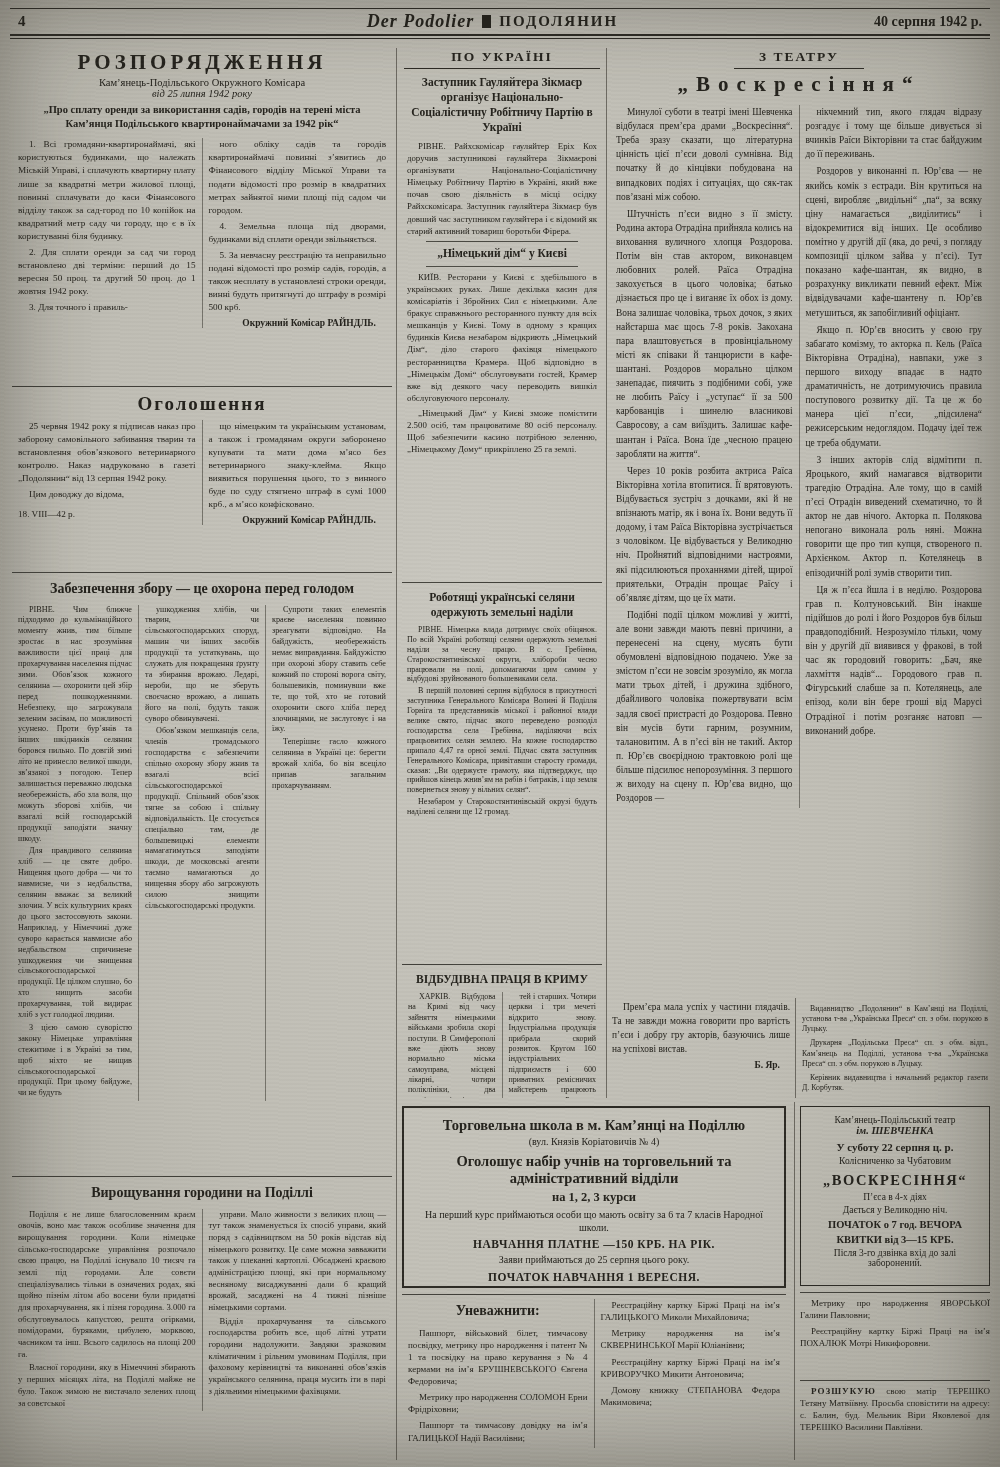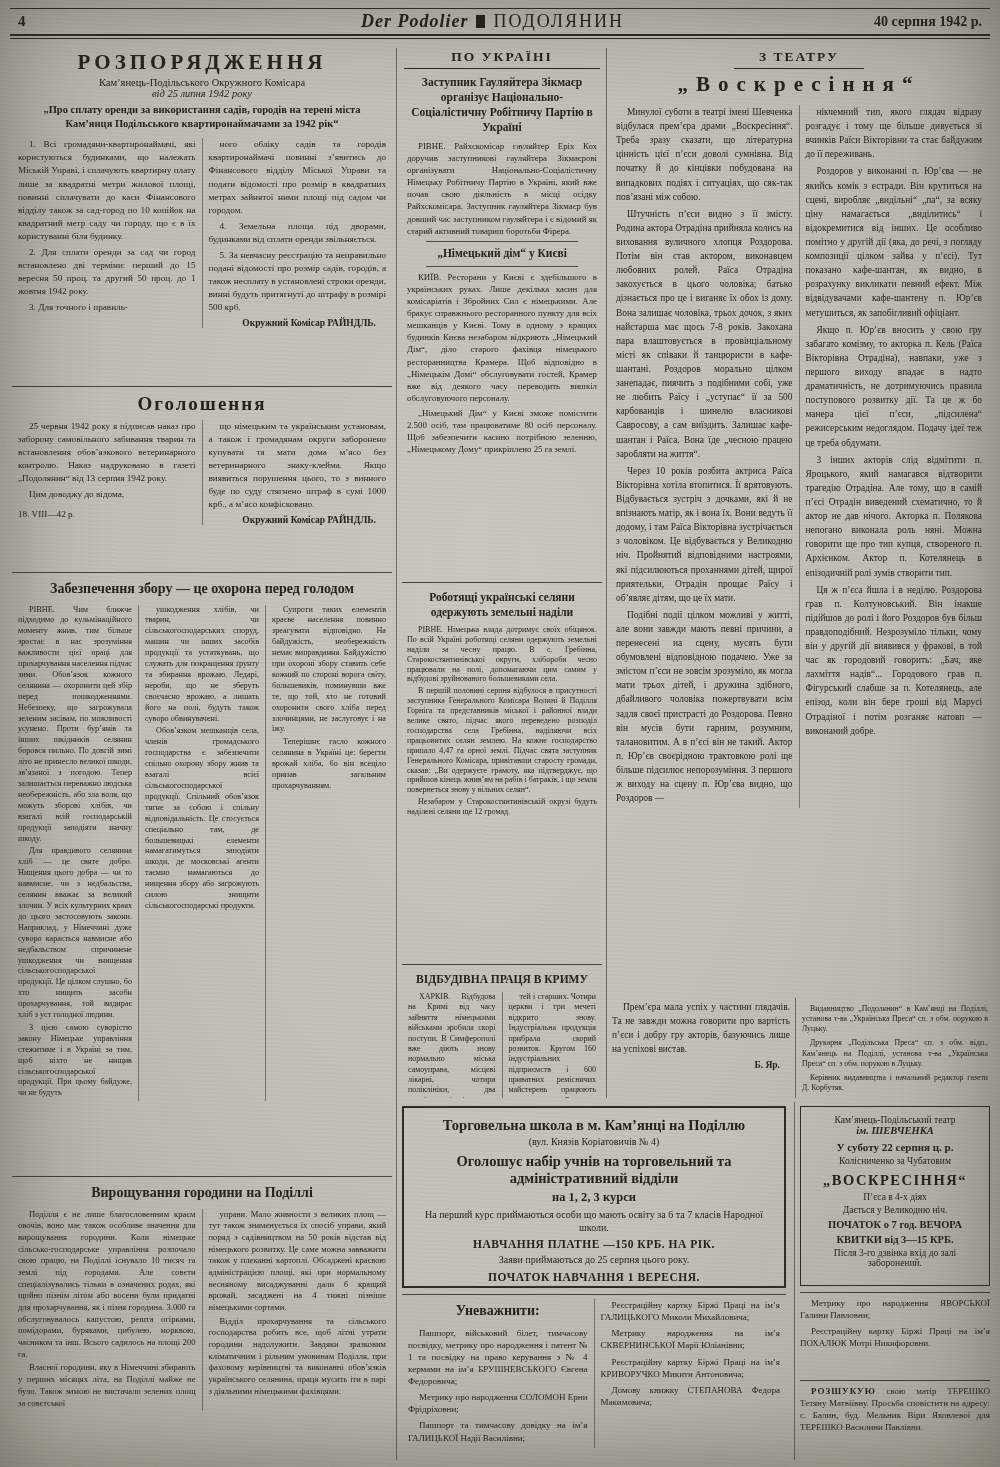--- a/index.html
+++ b/index.html
@@ -18,21 +18,21 @@
   }
 
   
   .hdr { position:absolute; left:10px; right:10px; top:8px; z-index:2; }
   .hdr-rule { border-top:1.5px solid #2c2a24; }
   .mast-row { display:flex; align-items:center; justify-content:space-between; padding:2px 8px; }
   .page-num { font-size:15px; font-weight:bold; width:120px; }
   .mast-center { display:flex; align-items:center; gap:8px;margin-left:25px; }
   .mast-de { font-size:18px; font-weight:bold; font-style:italic; letter-spacing:1px; }
   .mast-sep { width:9px; height:13px; background:#24221c; display:inline-block; }
-  .mast-ua { font-size:18px; font-weight:normal; letter-spacing:2px; }
+  .mast-ua { font-size:15px; font-weight:bold; letter-spacing:2px; }
   .page-date { font-size:14px; font-weight:bold; width:160px; text-align:right; }
   .hdr-double { border-top:2.5px solid #2c2a24; border-bottom:1px solid #2c2a24; height:5px; }
 
   
   .blk { position:absolute; overflow:hidden; }
   .rule-t { border-top:1.2px solid rgba(44,42,36,.85); padding-top:4px; }
   .vline { position:absolute; width:1px; background:rgba(40,37,30,.55); z-index:1; }
   .rule-sm { border-top:1px solid rgba(44,42,36,.8); margin:4px 24px; }
 
   .h-xl { font-size:21px; font-weight:bold; text-align:center; letter-spacing:4px; margin:2px 0; }

